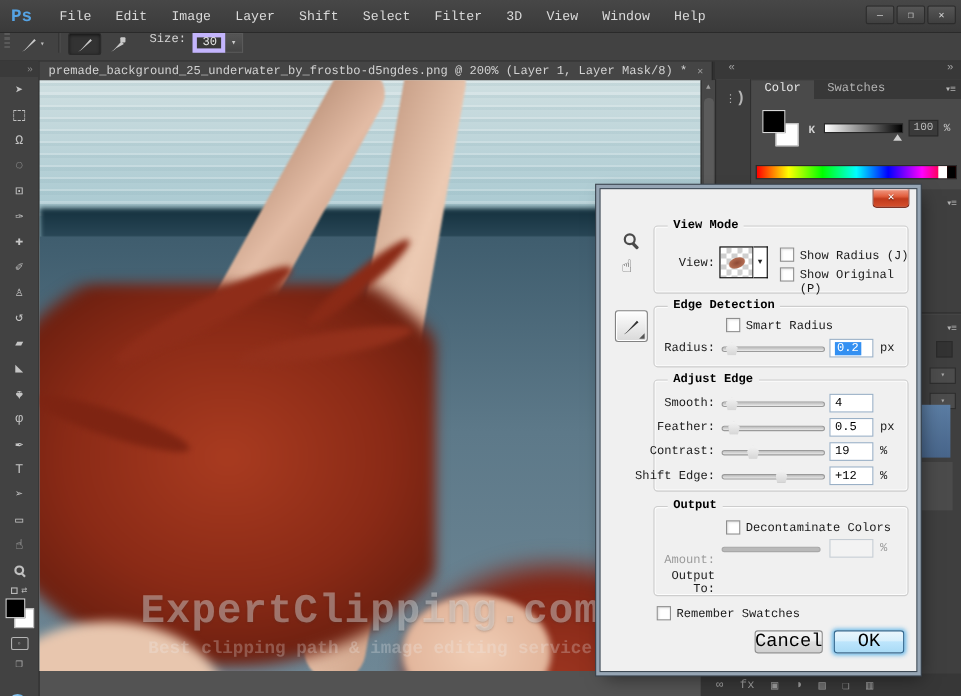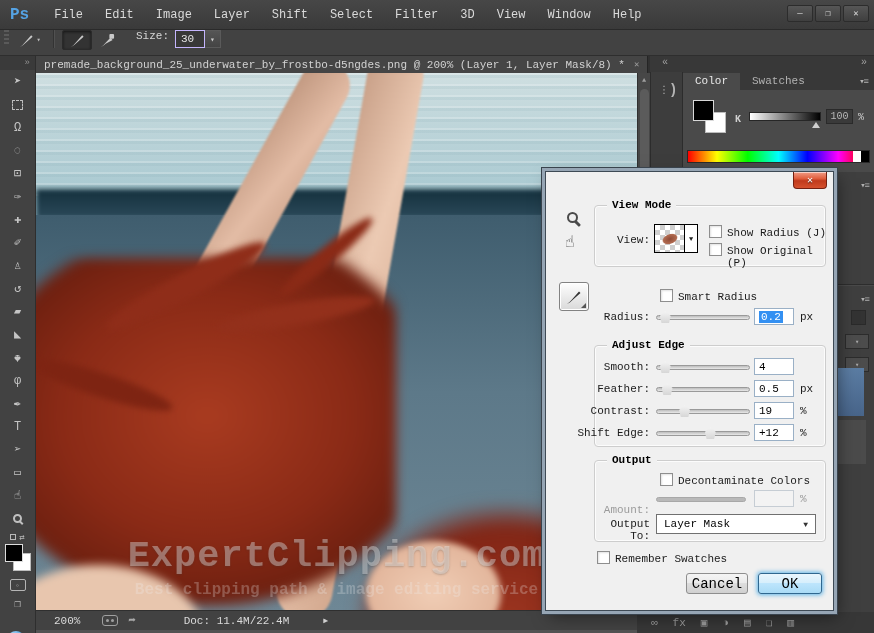--- a/index.html
+++ b/index.html
@@ -22,21 +22,21 @@
   .optionsbar { position:absolute; left:0; top:30px; width:874px; height:26px; background:#424242;
                 border-bottom:1px solid #2e2e2e; display:flex; align-items:flex-start; }
   .grip { width:5px; height:16px; margin:0 6px 0 4px;
           background:repeating-linear-gradient(180deg,#5a5a5a 0 2px,transparent 2px 4px); }
   .ob-btn { width:30px; height:20px; display:flex; align-items:center; justify-content:center; gap:2px;
             border-radius:2px; color:#c9c9c9; }
   .ob-btn.pressed { background:#333; box-shadow:inset 0 1px 3px rgba(0,0,0,.6); border:1px solid #2a2a2a; }
   .ob-sep { width:1px; height:18px; background:#333; margin:0 8px; box-shadow:1px 0 0 #515151; }
   .size-label { color:#d6d6d6; font-size:11px; margin:0 6px 0 14px; }
   .size-box { display:flex; height:18px; }
-  .size-val { width:30px; background:#383838; border:1px solid #c4b5fd; color:#e6e6e6; font-size:11px;
+  .size-val { width:30px; background:#383838; border:4px solid #c4b5fd; color:#e6e6e6; font-size:11px;
               display:flex; align-items:center; padding-left:5px; }
   .size-dd { width:16px; background:linear-gradient(#555,#444); border:1px solid #5a5a5a; border-left:none;
              color:#ccc; font-size:8px; display:flex; align-items:center; justify-content:center; }
   .brush-svg { width:15px; height:15px; fill:#c9c9c9; }
   .dd-arrow-sm { font-size:7px; color:#bbb; }
 
   
   .toolbar { position:absolute; left:0; top:56px; width:36px; height:577px; background:#424242;
              border-right:1px solid #2e2e2e; }
   .tb-top { height:14px; display:flex; justify-content:flex-end; align-items:center; padding-right:5px;
@@ -194,21 +194,21 @@
   .field .sel { background:#3390f2; color:#fff; padding:0 2px; }
   .view-thumb { position:absolute; left:108px; top:52px; width:31px; height:29px; border:1px solid #000;
                 background:conic-gradient(#cfcfcf 25%,#fff 0 50%,#cfcfcf 0 75%,#fff 0) 0 0/10px 10px; }
   .squig { position:absolute; left:7px; top:9px; width:16px; height:10px; border-radius:50%;
            background:radial-gradient(#8e4a36,#b06a50 60%, transparent 75%); transform:rotate(-20deg); }
   .view-dd { position:absolute; left:139px; top:52px; width:13px; height:29px; border:1px solid #000; border-left:none;
              background:#fff; display:flex; align-items:center; justify-content:center; font-size:7px; color:#222; }
   .dd { position:absolute; height:20px; background:#fff; border:1px solid #707070; display:flex; align-items:center;
         font-size:11px; color:#000; padding-left:7px; }
   .dd .arr { margin-left:auto; margin-right:7px; font-size:8px; color:#333; }
-  .btn { position:absolute; height:21px; border:1px solid #8e8e8e; border-radius:3px; font-size:14px; color:#000;
+  .btn { position:absolute; height:21px; border:1px solid #8e8e8e; border-radius:3px; font-size:17px; color:#000;
          display:flex; align-items:center; justify-content:center;
          background:linear-gradient(#f4f4f4,#ebebeb 45%,#dddddd 50%,#d0d0d0); }
   .btn.ok { border-color:#30678f; background:linear-gradient(#eaf6fd,#d7effc 45%,#bde5fc 50%,#a9dbf6);
             box-shadow:0 0 4px 1px rgba(70,170,230,.85); }
   .mag { position:relative; width:11px; height:11px; border:2px solid #4a4a4a; border-radius:50%; }
   .mag::after { content:""; position:absolute; width:3px; height:7px; background:#4a4a4a; bottom:-6px; right:-3px;
                 transform:rotate(-45deg); border-radius:1px; }
   .hand-icon { position:absolute; left:19px; top:60px; font-size:16px; color:#4a4a4a; }
   .brush-btn { position:absolute; left:13px; top:110px; width:30px; height:29px; border:1px solid #828282; border-radius:3px;
                background:linear-gradient(#fefefe,#d9d9d9); display:flex; align-items:center; justify-content:center;
@@ -439,27 +439,20 @@
     <span class="rs-flyout" style="top:8px" data-name="panel-menu-icon">▾≡</span>
     <span class="rs-div" style="top:112px" data-name="divider"></span>
     <span class="rs-flyout" style="top:122px" data-name="panel-menu-icon">▾≡</span>
     <span class="rs-btn" style="top:138px" data-name="panel-button"></span>
     <span class="rs-dd" style="top:162px" data-name="dropdown-button">▾</span>
     <span class="rs-dd" style="top:185px" data-name="dropdown-button">▾</span>
     <span class="rs-blue" data-name="selected-layer-row"></span>
     <span class="rs-gray" data-name="layer-row"></span>
   </div>
 
-  <div class="statusbar" data-name="status-bar">
-    <span class="sb-zoom" data-name="zoom-level-field">200%</span>
-    <span class="sb-icon1" data-name="preview-icon"></span>
-    <span class="sb-icon2" data-name="share-icon">➦</span>
-    <span class="sb-doc" data-name="document-size-info">Doc: 11.4M/22.4M</span>
-    <span class="sb-fly" data-name="status-flyout-icon">▶</span>
-  </div>
 
   <div class="layersbar" data-name="layers-panel-bottom-bar">
 
   <span class="lb-icon nr" data-name="link-layers-icon">∞</span>
       <span class="lb-icon nr" data-name="layer-effects-icon">fx</span>
       <span class="lb-icon nr" data-name="add-mask-icon">▣</span>
       <span class="lb-icon nr" data-name="adjustment-layer-icon">◑</span>
       <span class="lb-icon nr" data-name="layer-group-icon">▤</span>
       <span class="lb-icon nr" data-name="new-layer-icon">❏</span>
       <span class="lb-icon nr" data-name="delete-layer-icon">▥</span>
@@ -482,20 +475,23 @@
     <span class="dlbl right" style="left:70px;top:62px;width:34px" data-name="view-label">View:</span>
     <span class="view-thumb" data-name="view-mode-thumbnail">
         <span class="squig" data-name="thumbnail-preview"></span>
       </span>
     <span class="view-dd" data-name="view-mode-dropdown-arrow">▼</span>
     <span class="cb" style="left:163px;top:53px" data-name="show-radius-checkbox"></span>
     <span class="dlbl" style="left:181px;top:55px" data-name="show-radius-label">Show Radius (J)</span>
     <span class="cb" style="left:163px;top:71px" data-name="show-original-checkbox"></span>
     <span class="dlbl" style="left:181px;top:73px" data-name="show-original-label">Show Original (P)</span>
 
+    <div class="grp" style="top:106px;height:56px" data-name="edge-detection-group">
+      <span class="grp-t" data-name="group-title">Edge Detection</span>
+    </div>
     <span class="cb" style="left:114px;top:117px" data-name="smart-radius-checkbox"></span>
     <span class="dlbl" style="left:132px;top:119px" data-name="smart-radius-label">Smart Radius</span>
     <span class="dlbl right" style="left:50px;top:139px;width:54px" data-name="radius-label">Radius:</span>
     <span class="slider" style="left:110px;top:143px;width:94px" data-name="radius-slider">
         <span class="thumb" style="left:3%" data-name="slider-thumb"></span>
       </span>
     <span class="field" style="left:208px;top:136px" data-name="radius-field">
         <span class="sel">0.2</span>
       </span>
     <span class="dlbl" style="left:254px;top:139px" data-name="radius-unit">px</span>
@@ -541,24 +537,20 @@
     <div class="grp" style="top:288px;height:82px" data-name="output-group">
       <span class="grp-t" data-name="group-title">Output</span>
     </div>
     <span class="cb" style="left:114px;top:301px" data-name="decontaminate-colors-checkbox"></span>
     <span class="dlbl" style="left:132px;top:303px" data-name="decontaminate-colors-label">Decontaminate Colors</span>
     <span class="dlbl right dis" style="left:50px;top:332px;width:54px" data-name="amount-label">Amount:</span>
     <span class="slider dis" style="left:110px;top:325px;width:90px" data-name="amount-slider"></span>
     <span class="field dis" style="left:208px;top:318px" data-name="amount-field"></span>
     <span class="dlbl dis" style="left:254px;top:321px" data-name="amount-unit">%</span>
     <span class="dlbl right" style="left:40px;top:346px;width:64px" data-name="output-to-label">Output To:</span>
-    <span class="dd" style="left:110px;top:342px;width:160px" data-name="output-to-dropdown">
-      <span data-name="output-to-value">Layer Mask</span>
-      <span class="arr" data-name="chevron-down-icon">▼</span>
-    </span>
 
     <span class="cb" style="left:51px;top:379px" data-name="remember-settings-checkbox"></span>
     <span class="dlbl" style="left:69px;top:381px" data-name="remember-settings-label">Remember Swatches</span>
     <span class="btn" style="left:140px;top:401px;width:62px" data-name="cancel-button">Cancel</span>
     <span class="btn ok" style="left:212px;top:401px;width:64px" data-name="ok-button">OK</span>
   </div>
 
 </div>
 
 </body></html>

